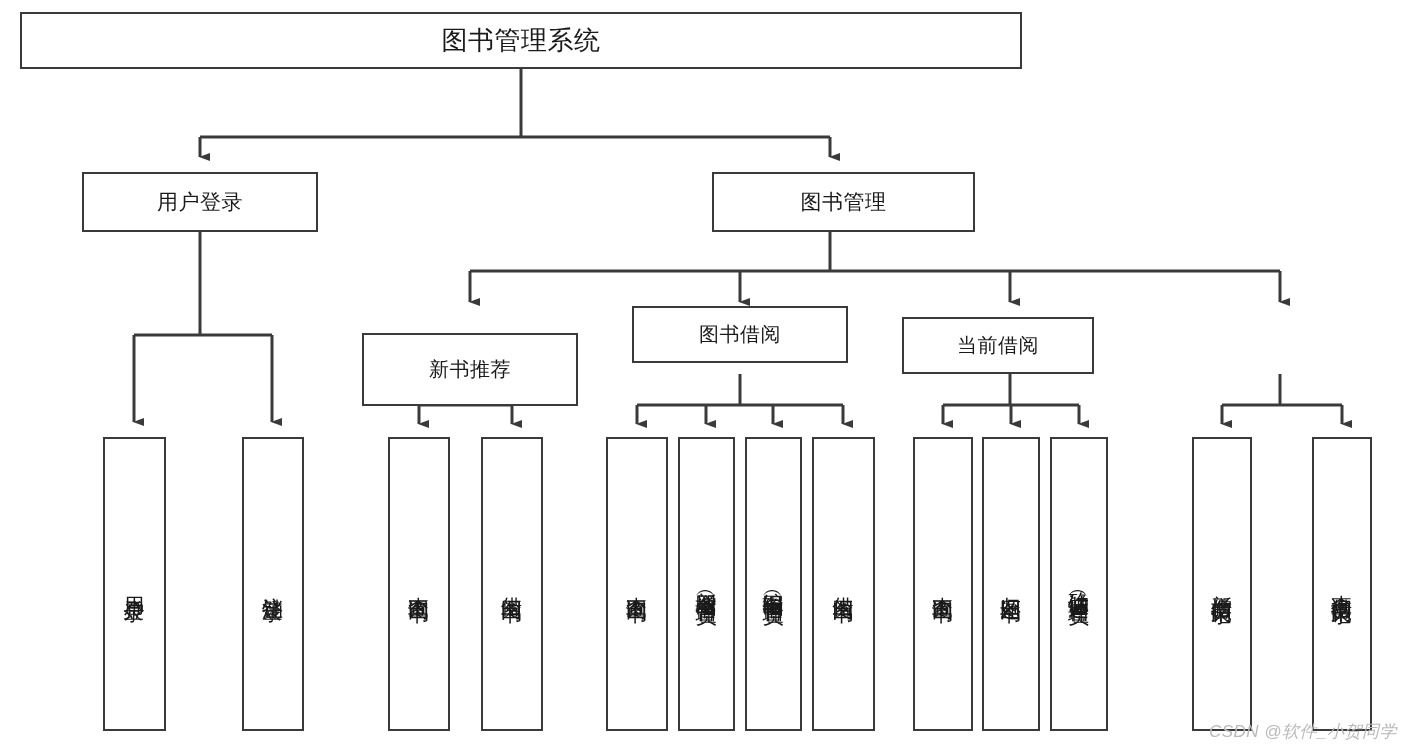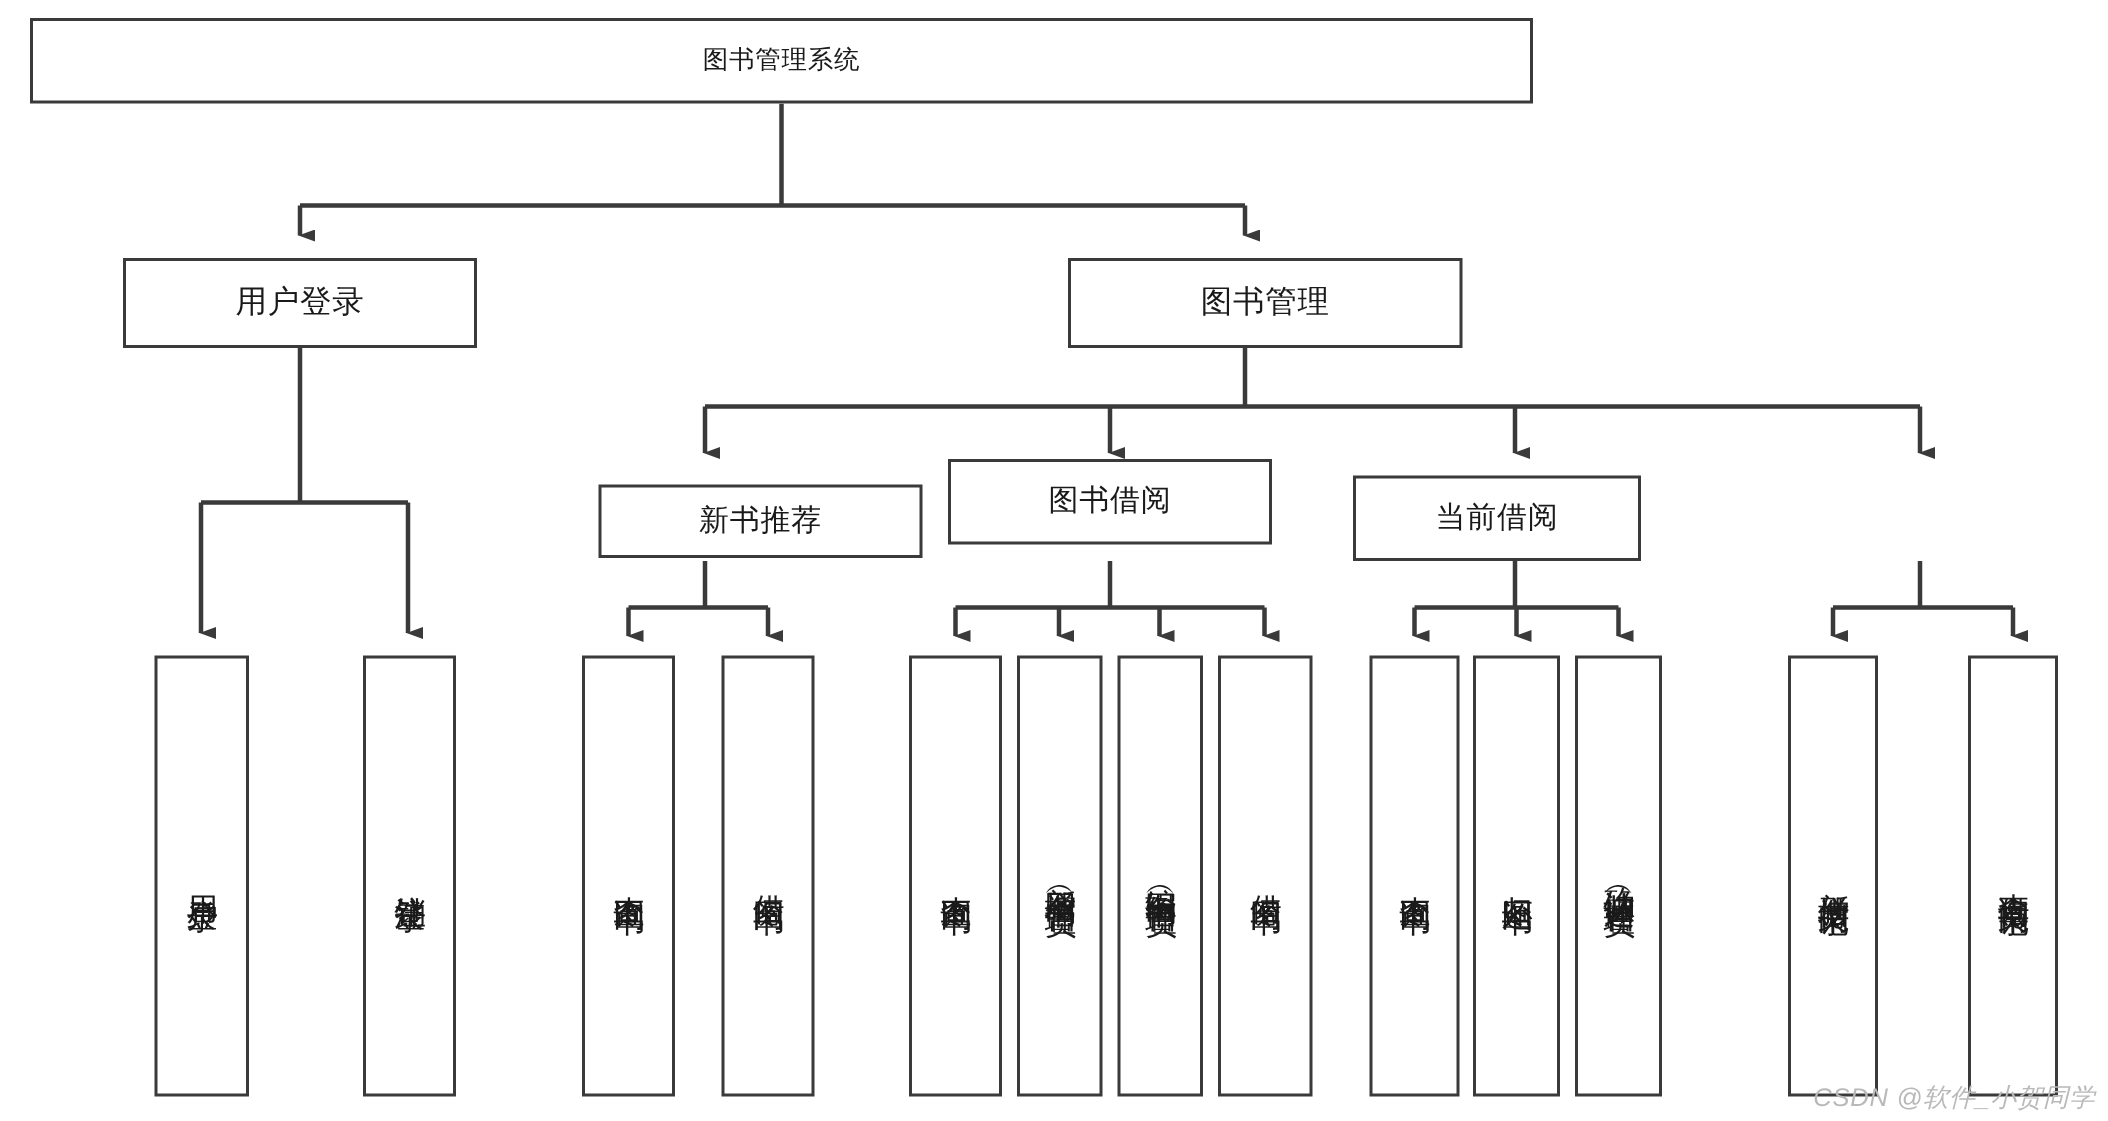--- a/index.html
+++ b/index.html
@@ -31,21 +31,21 @@
     box-sizing: border-box;
     border: 2px solid #3a3a3a;
     background: #ffffff;
     display: flex;
     align-items: center;
     justify-content: center;
     color: #1a1a1a;
     text-align: center;
   }
   .node.level-0 {
-    font-size: 17px;
+    font-size: 26px;
     text-align: right;
   }
   .node.level-1 {
     font-size: 21px;
   }
   .node.level-2 {
     font-size: 20px;
   }
   .node.leaf {
     font-size: 21px;
@@ -138,21 +138,21 @@
     <span class="node-label">图书管理系统</span>
   </div>
 
   <div class="node level-1" style="left: 82px; top: 172px; width: 236px; height: 60px;">
     <span class="node-label">用户登录</span>
   </div>
   <div class="node level-1" style="left: 712px; top: 172px; width: 263px; height: 60px;">
     <span class="node-label">图书管理</span>
   </div>
 
-  <div class="node level-2" style="left: 362px; top: 323px; width: 216px; height: 49px; margin-left: 37px;">
+  <div class="node level-2" style="left: 362px; top: 333px; width: 216px; height: 73px;">
     <span class="node-label">新书推荐</span>
   </div>
   <div class="node level-2" style="left: 632px; top: 306px; width: 216px; height: 57px;">
     <span class="node-label">图书借阅</span>
   </div>
   <div class="node level-2" style="left: 902px; top: 317px; width: 192px; height: 57px;">
     <span class="node-label">当前借阅</span>
   </div>
 
   <div class="node leaf" style="left: 103px; top: 437px; width: 63px; height: 294px;">

